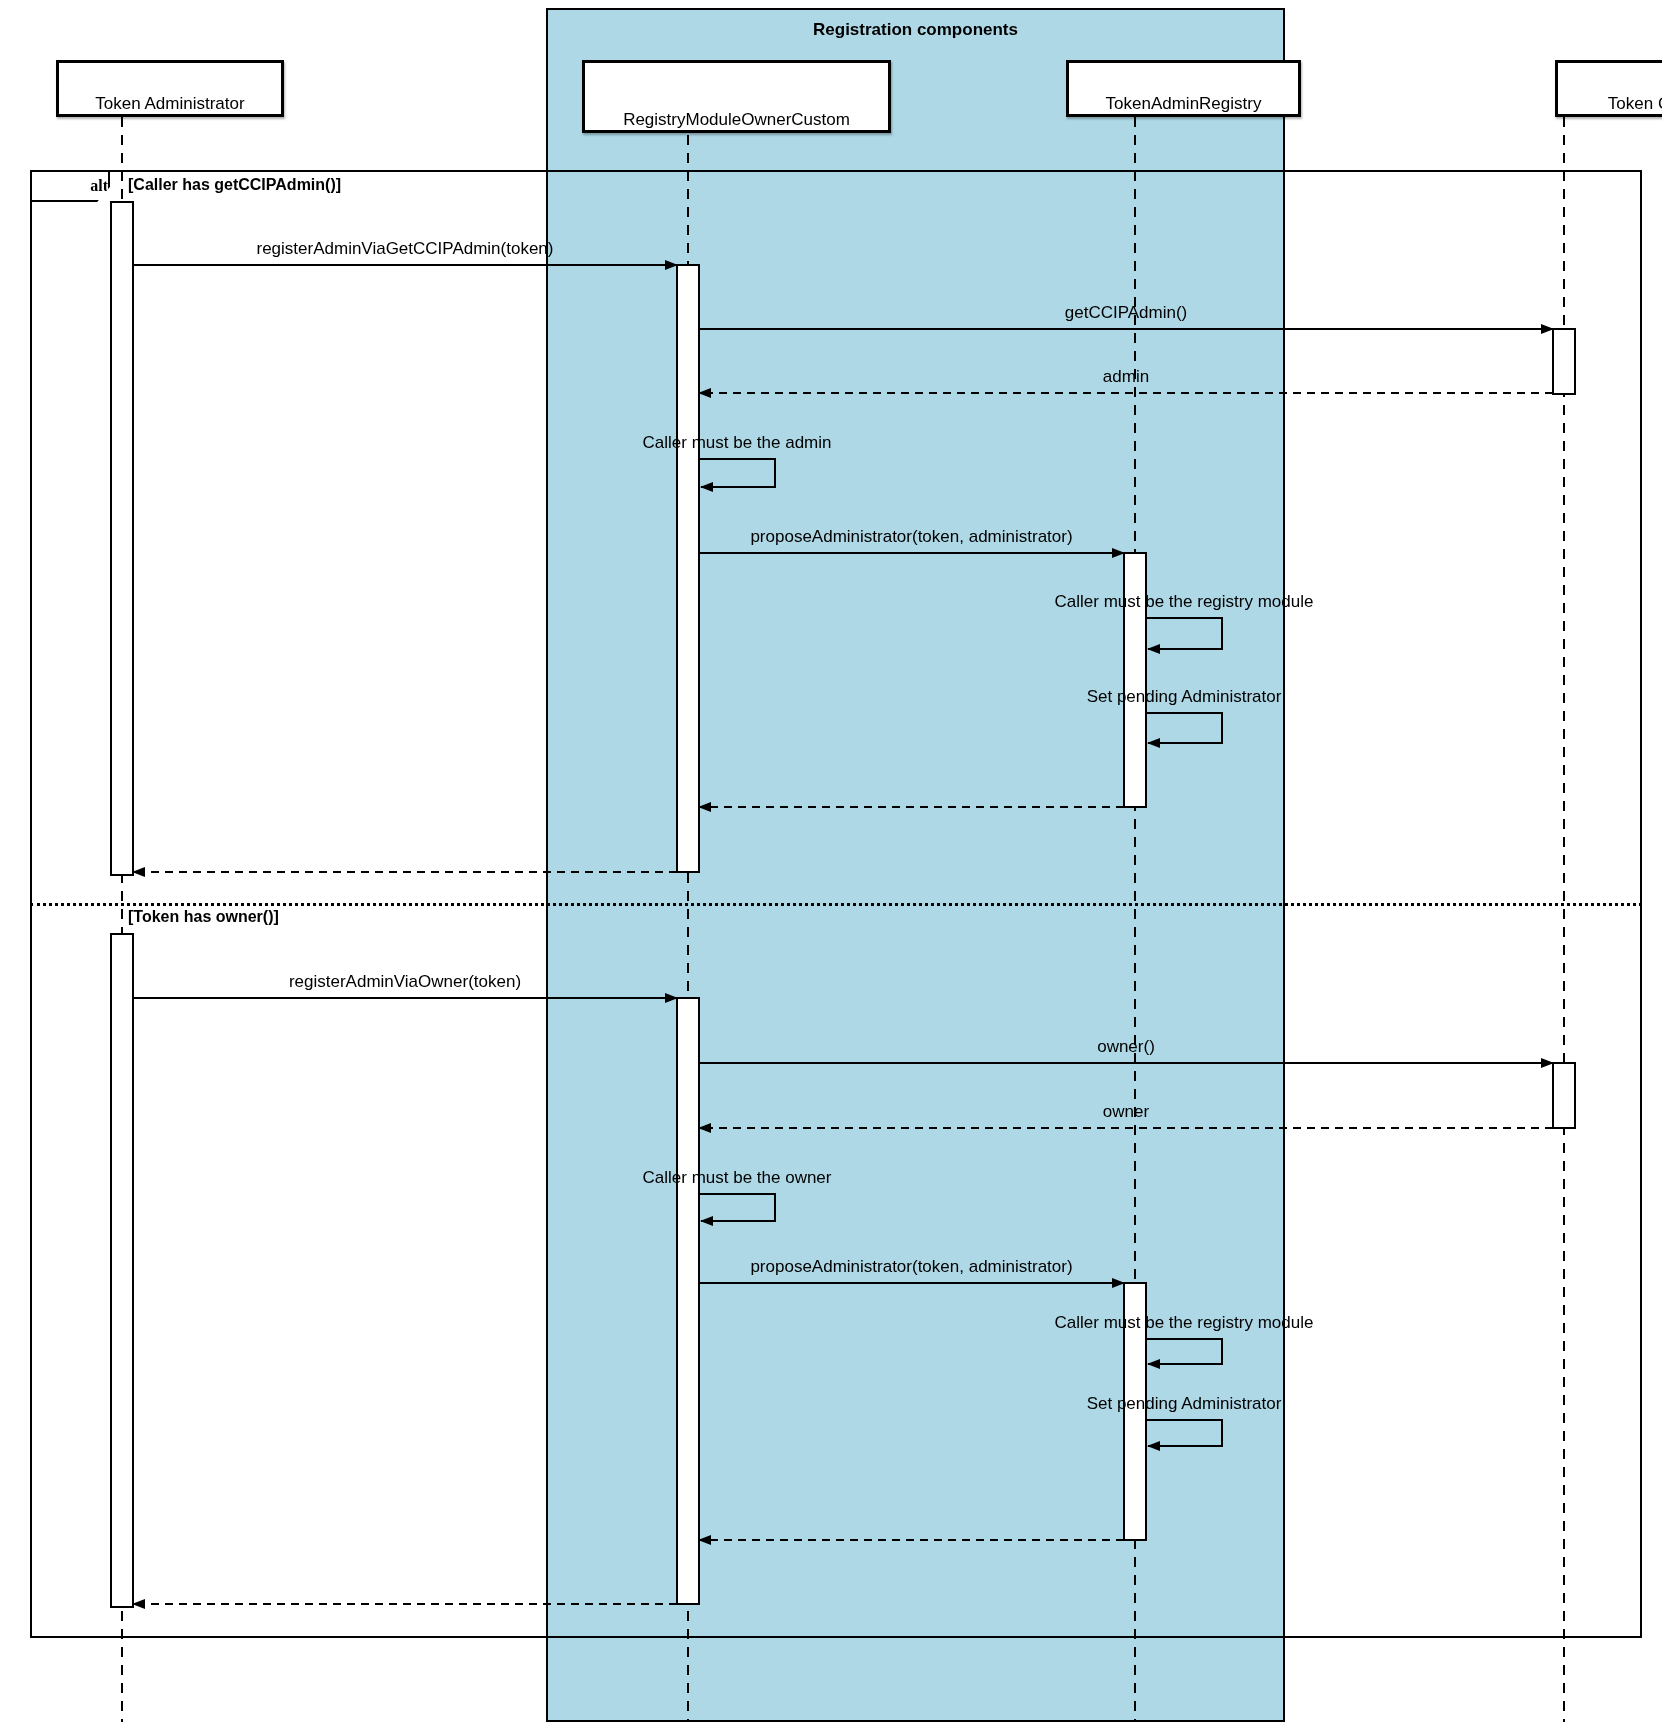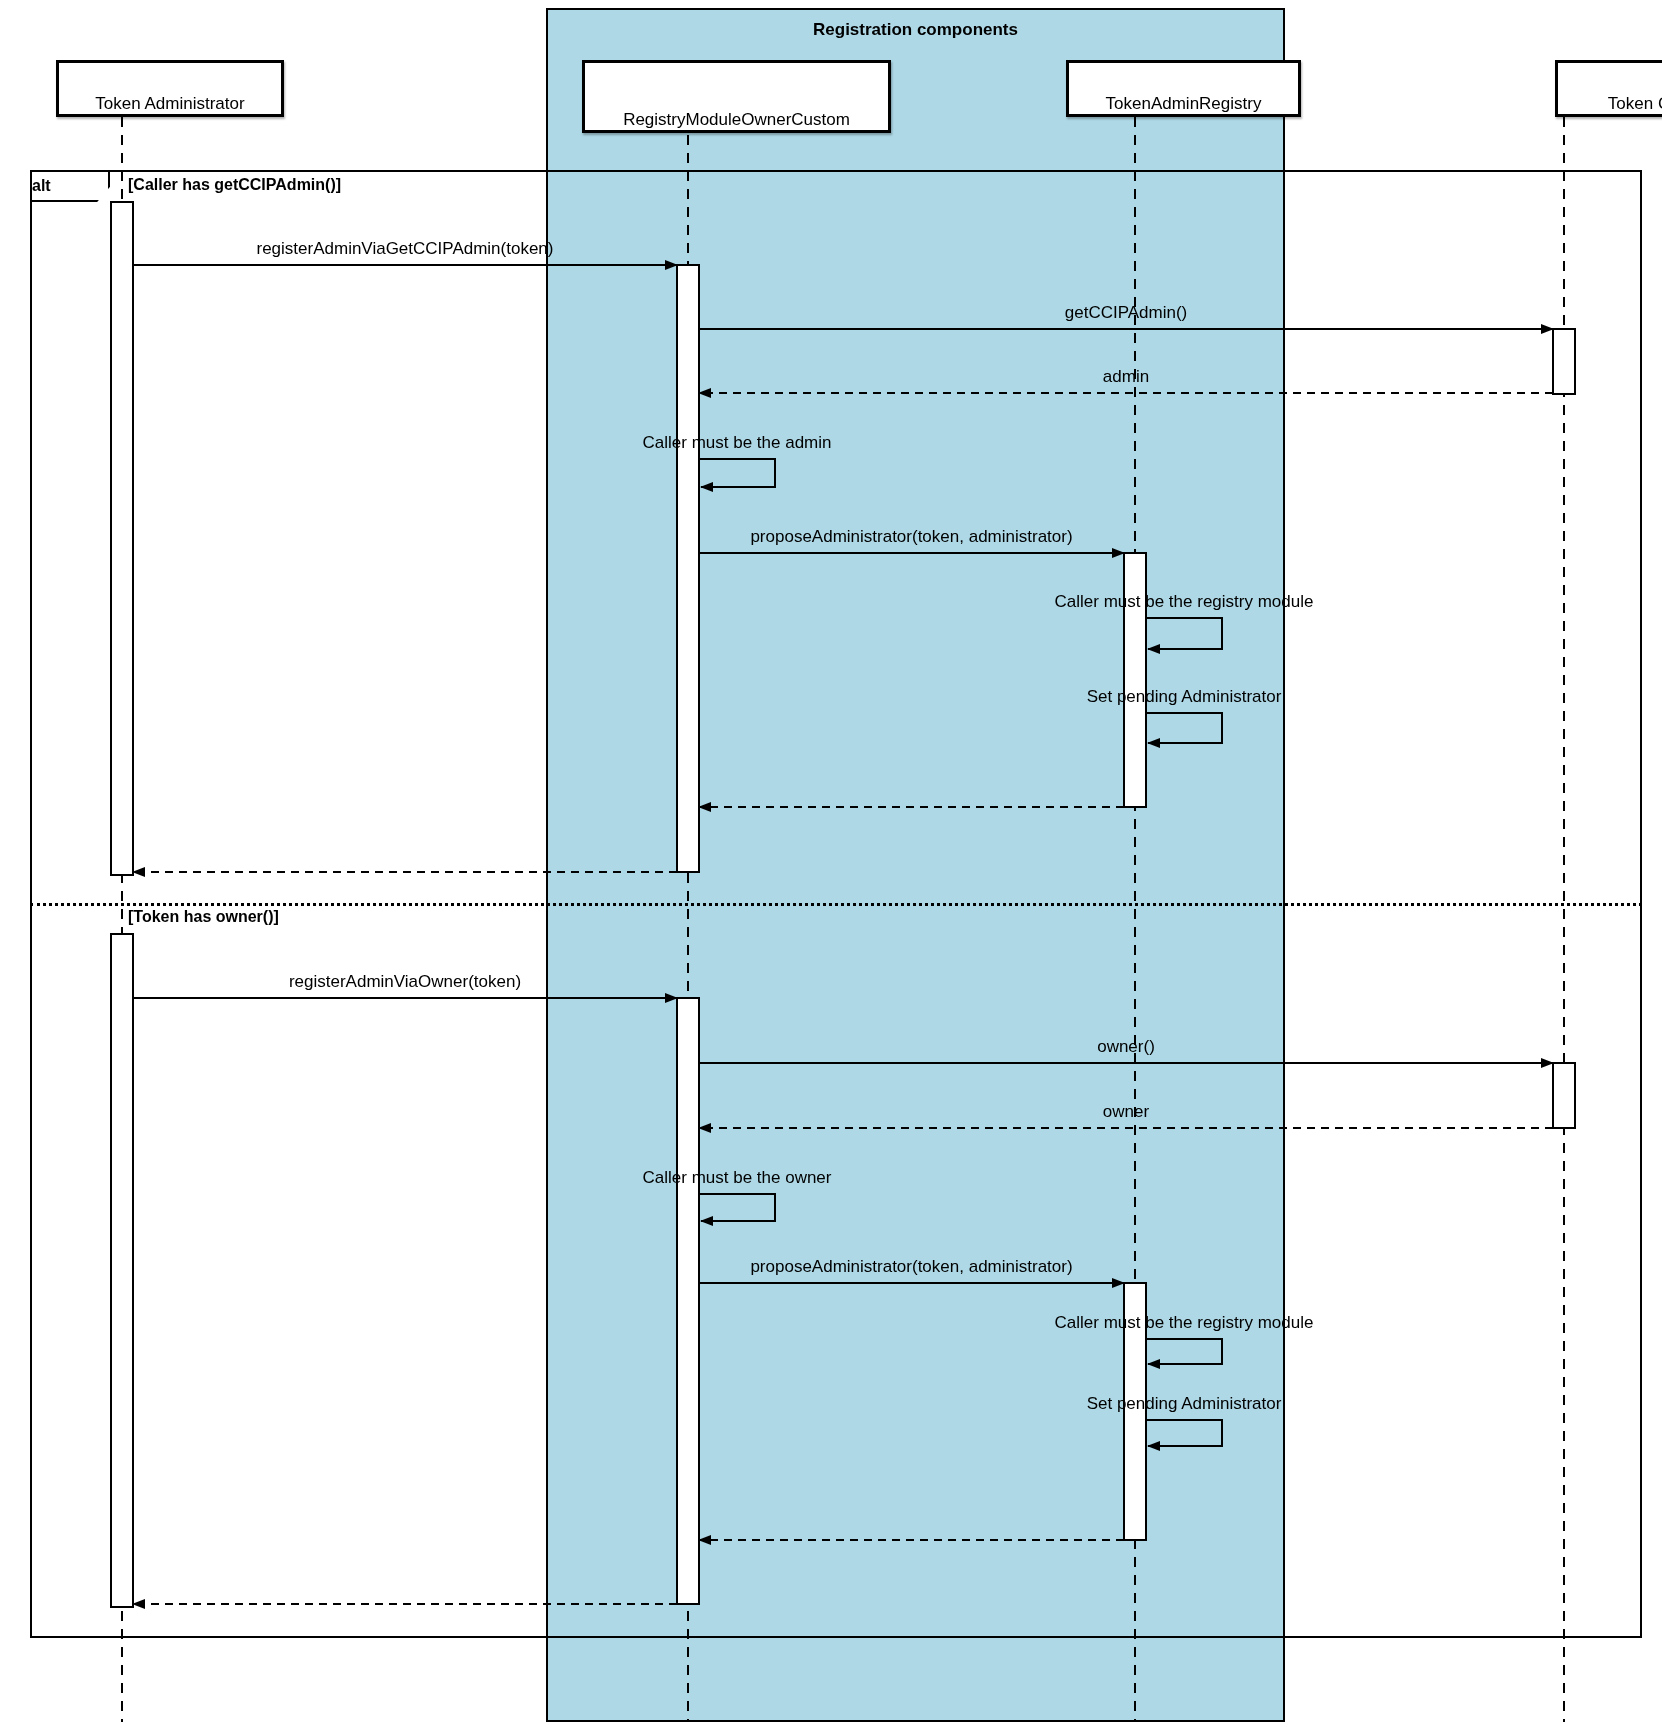--- a/index.html
+++ b/index.html
@@ -10,22 +10,22 @@
   .blue-frame{left:546px;top:8px;width:739px;height:1714px;
               background:#aed8e6;border:2px solid #000;box-sizing:border-box;}
   .frame-title{position:absolute;left:0;top:10px;width:100%;text-align:center;
                font-size:17px;font-weight:bold;}
   
   .alt-frame{left:30px;top:170px;width:1612px;height:1468px;
              border:2px solid #000;box-sizing:border-box;background:transparent;}
   .alt-pentagon{position:absolute;left:-2px;top:-2px;width:80px;height:32px;
                 background:#fff;border:2px solid #000;box-sizing:border-box;
                 clip-path:polygon(0 0,100% 0,100% 52%,84% 100%,0 100%);
-                display:flex;align-items:center;justify-content:flex-start;
-                font-size:16px;font-weight:bold;}
+                display:flex;align-items:center;justify-content:flex-end;
+                font-size:16px;font-weight:bold;font-family:Liberation Serif, serif;}
   .guard{font-size:16px;font-weight:bold;white-space:nowrap;line-height:28px;height:28px;}
   .guard1{left:128px;top:171px;}
   .guard2{left:128px;top:903px;}
   .divider{left:30px;top:903px;width:1612px;height:0;border-top:3px dotted #000;}
   
   .participant{background:#fff;border:3px solid #000;box-sizing:border-box;
                display:flex;align-items:flex-end;justify-content:center;
                font-size:17px;white-space:nowrap;
                box-shadow:1px 2px 2px rgba(0,0,0,0.3);margin-left:48px;}
   

